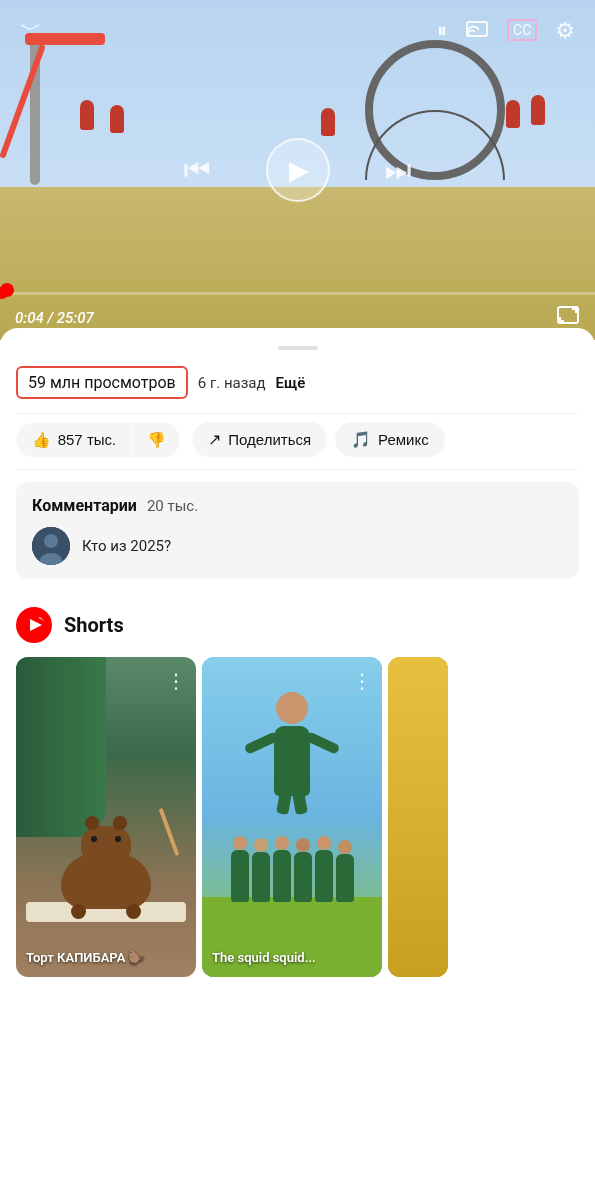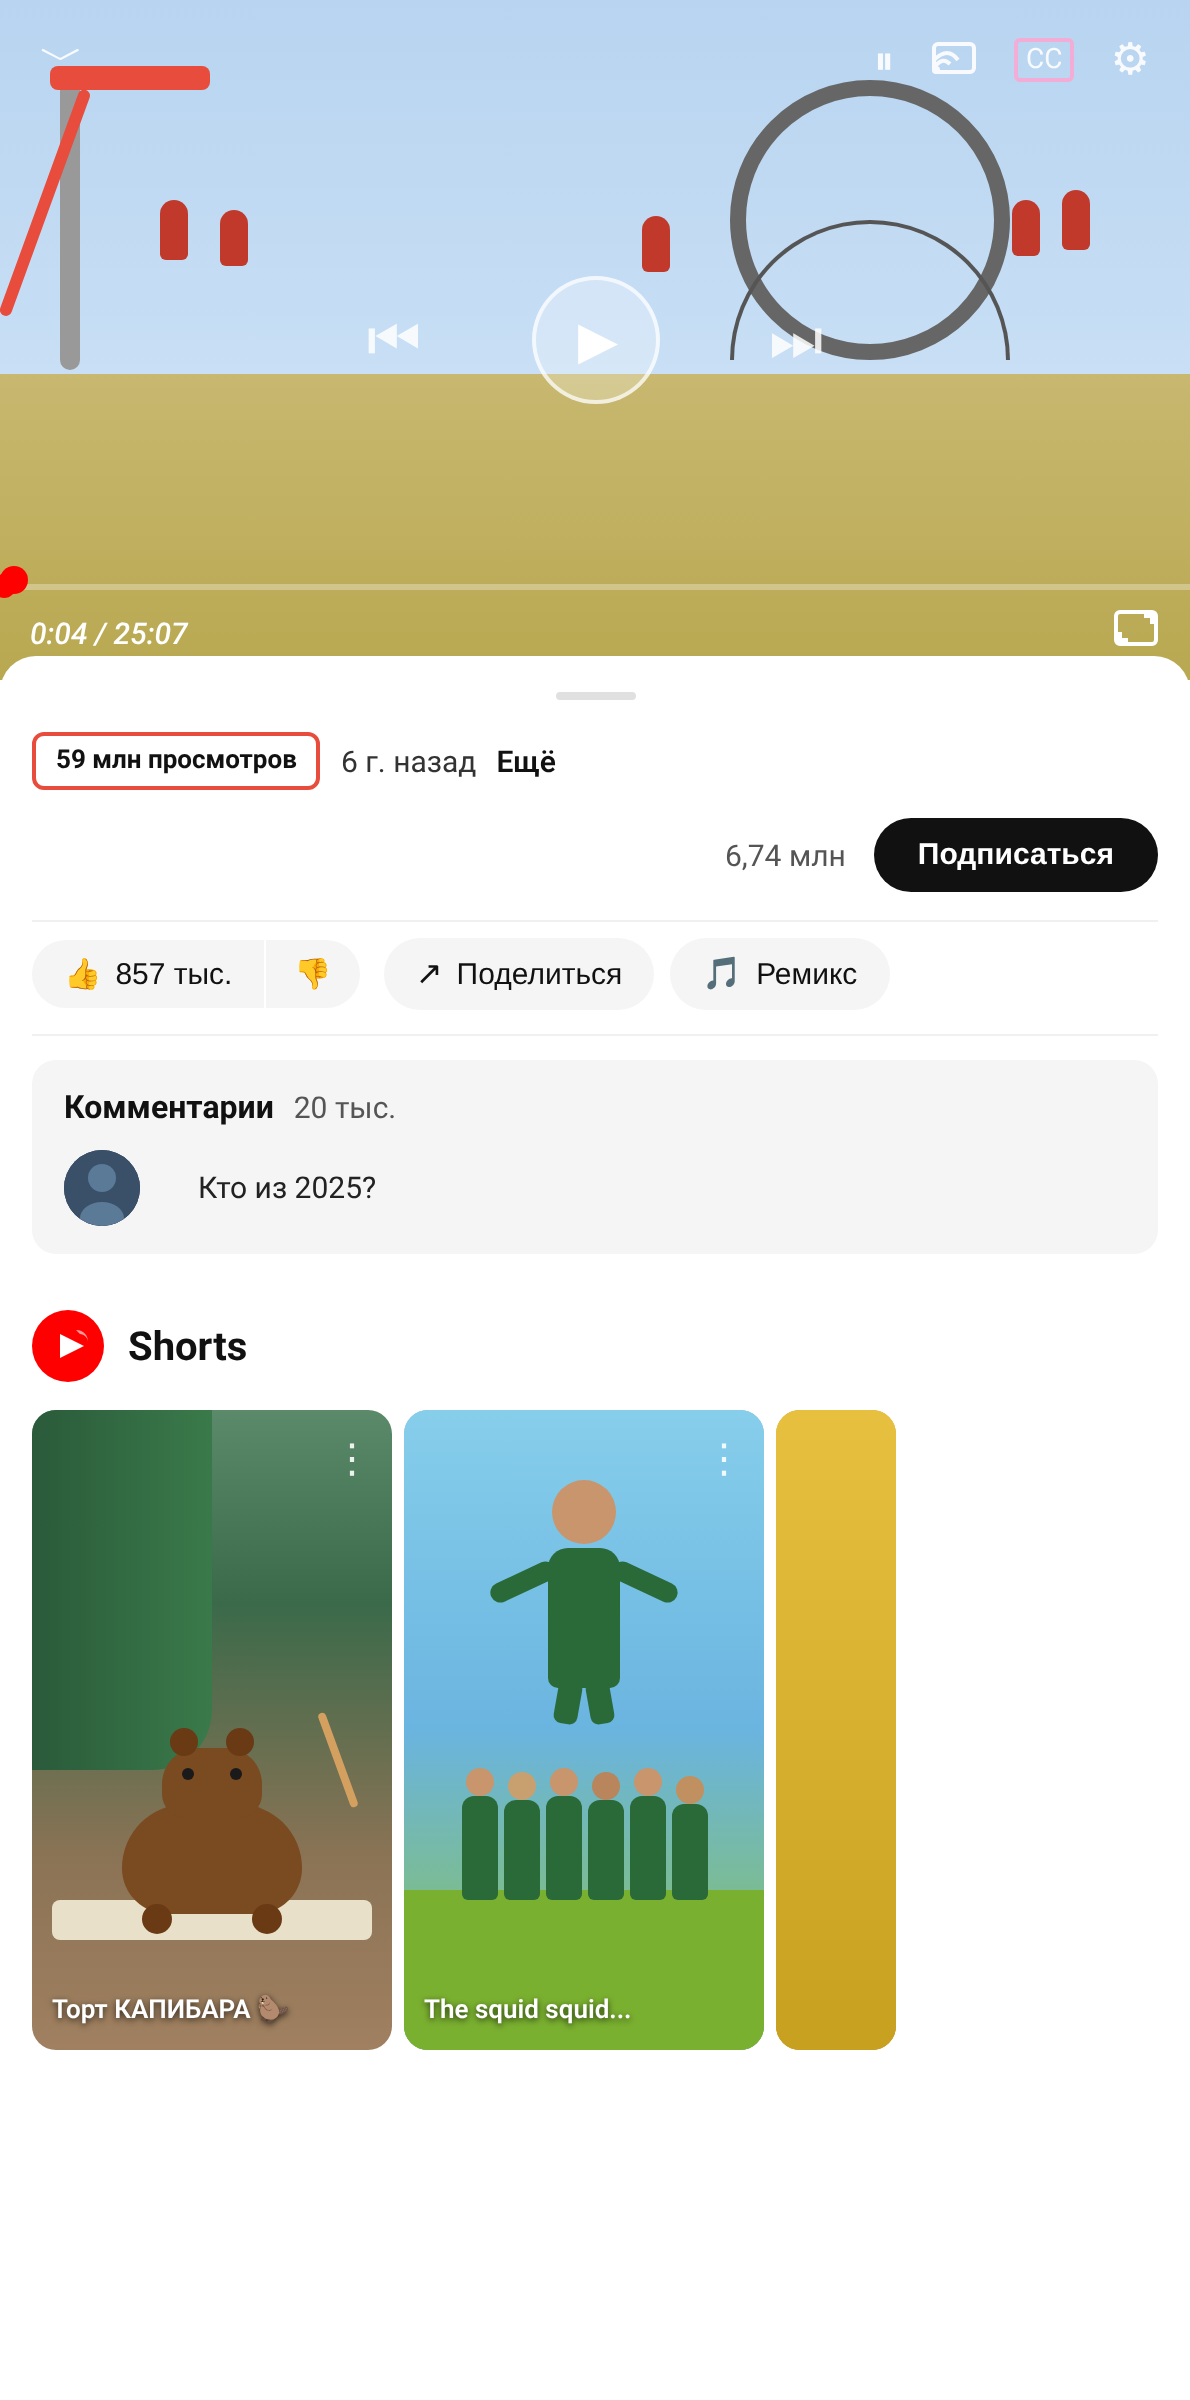--- a/index.html
+++ b/index.html
@@ -189,22 +189,22 @@
       display: flex;
       align-items: center;
       gap: 10px;
       margin-bottom: 14px;
     }
 
     .views-badge {
       border: 2px solid #e74c3c;
       border-radius: 6px;
       padding: 5px 10px;
-      font-size: 13px;
-      font-weight: 700;
+      font-size: 16px;
+      font-weight: 400;
       color: #111;
     }
 
     .views-meta {
       font-size: 15px;
       color: #333;
     }
 
     .channel-row {
       display: flex;
@@ -291,21 +291,21 @@
     }
 
     .comments-count {
       font-size: 15px;
       color: #555;
     }
 
     .comment-row {
       display: flex;
       align-items: center;
-      gap: 29px;
+      gap: 12px;
       text-align: right;
     }
 
     .comment-avatar {
       width: 38px;
       height: 38px;
       border-radius: 50%;
       background: linear-gradient(135deg, #2c3e50, #4a6080);
       flex-shrink: 0;
       overflow: hidden;
@@ -502,24 +502,20 @@
   <div class="drag-handle"></div>
 
   <div class="views-row">
     <div class="views-badge">
       <span>59 млн просмотров</span>
     </div>
     <span class="views-meta">6 г. назад</span>
     <span class="views-meta" style="font-weight:600;color:#111;cursor:pointer;">Ещё</span>
   </div>
 
-  <div class="channel-row">
-    <span class="subscriber-count">6,74 млн</span>
-    <button class="subscribe-btn">Подписаться</button>
-  </div>
 
   <div class="actions-row">
     <button class="action-btn">
       <span>👍</span>
       <span>857 тыс.</span>
     </button>
     <button class="action-btn dislike-btn">
       <span>👎</span>
     </button>
     <button class="action-btn" style="margin-left:4px;">

